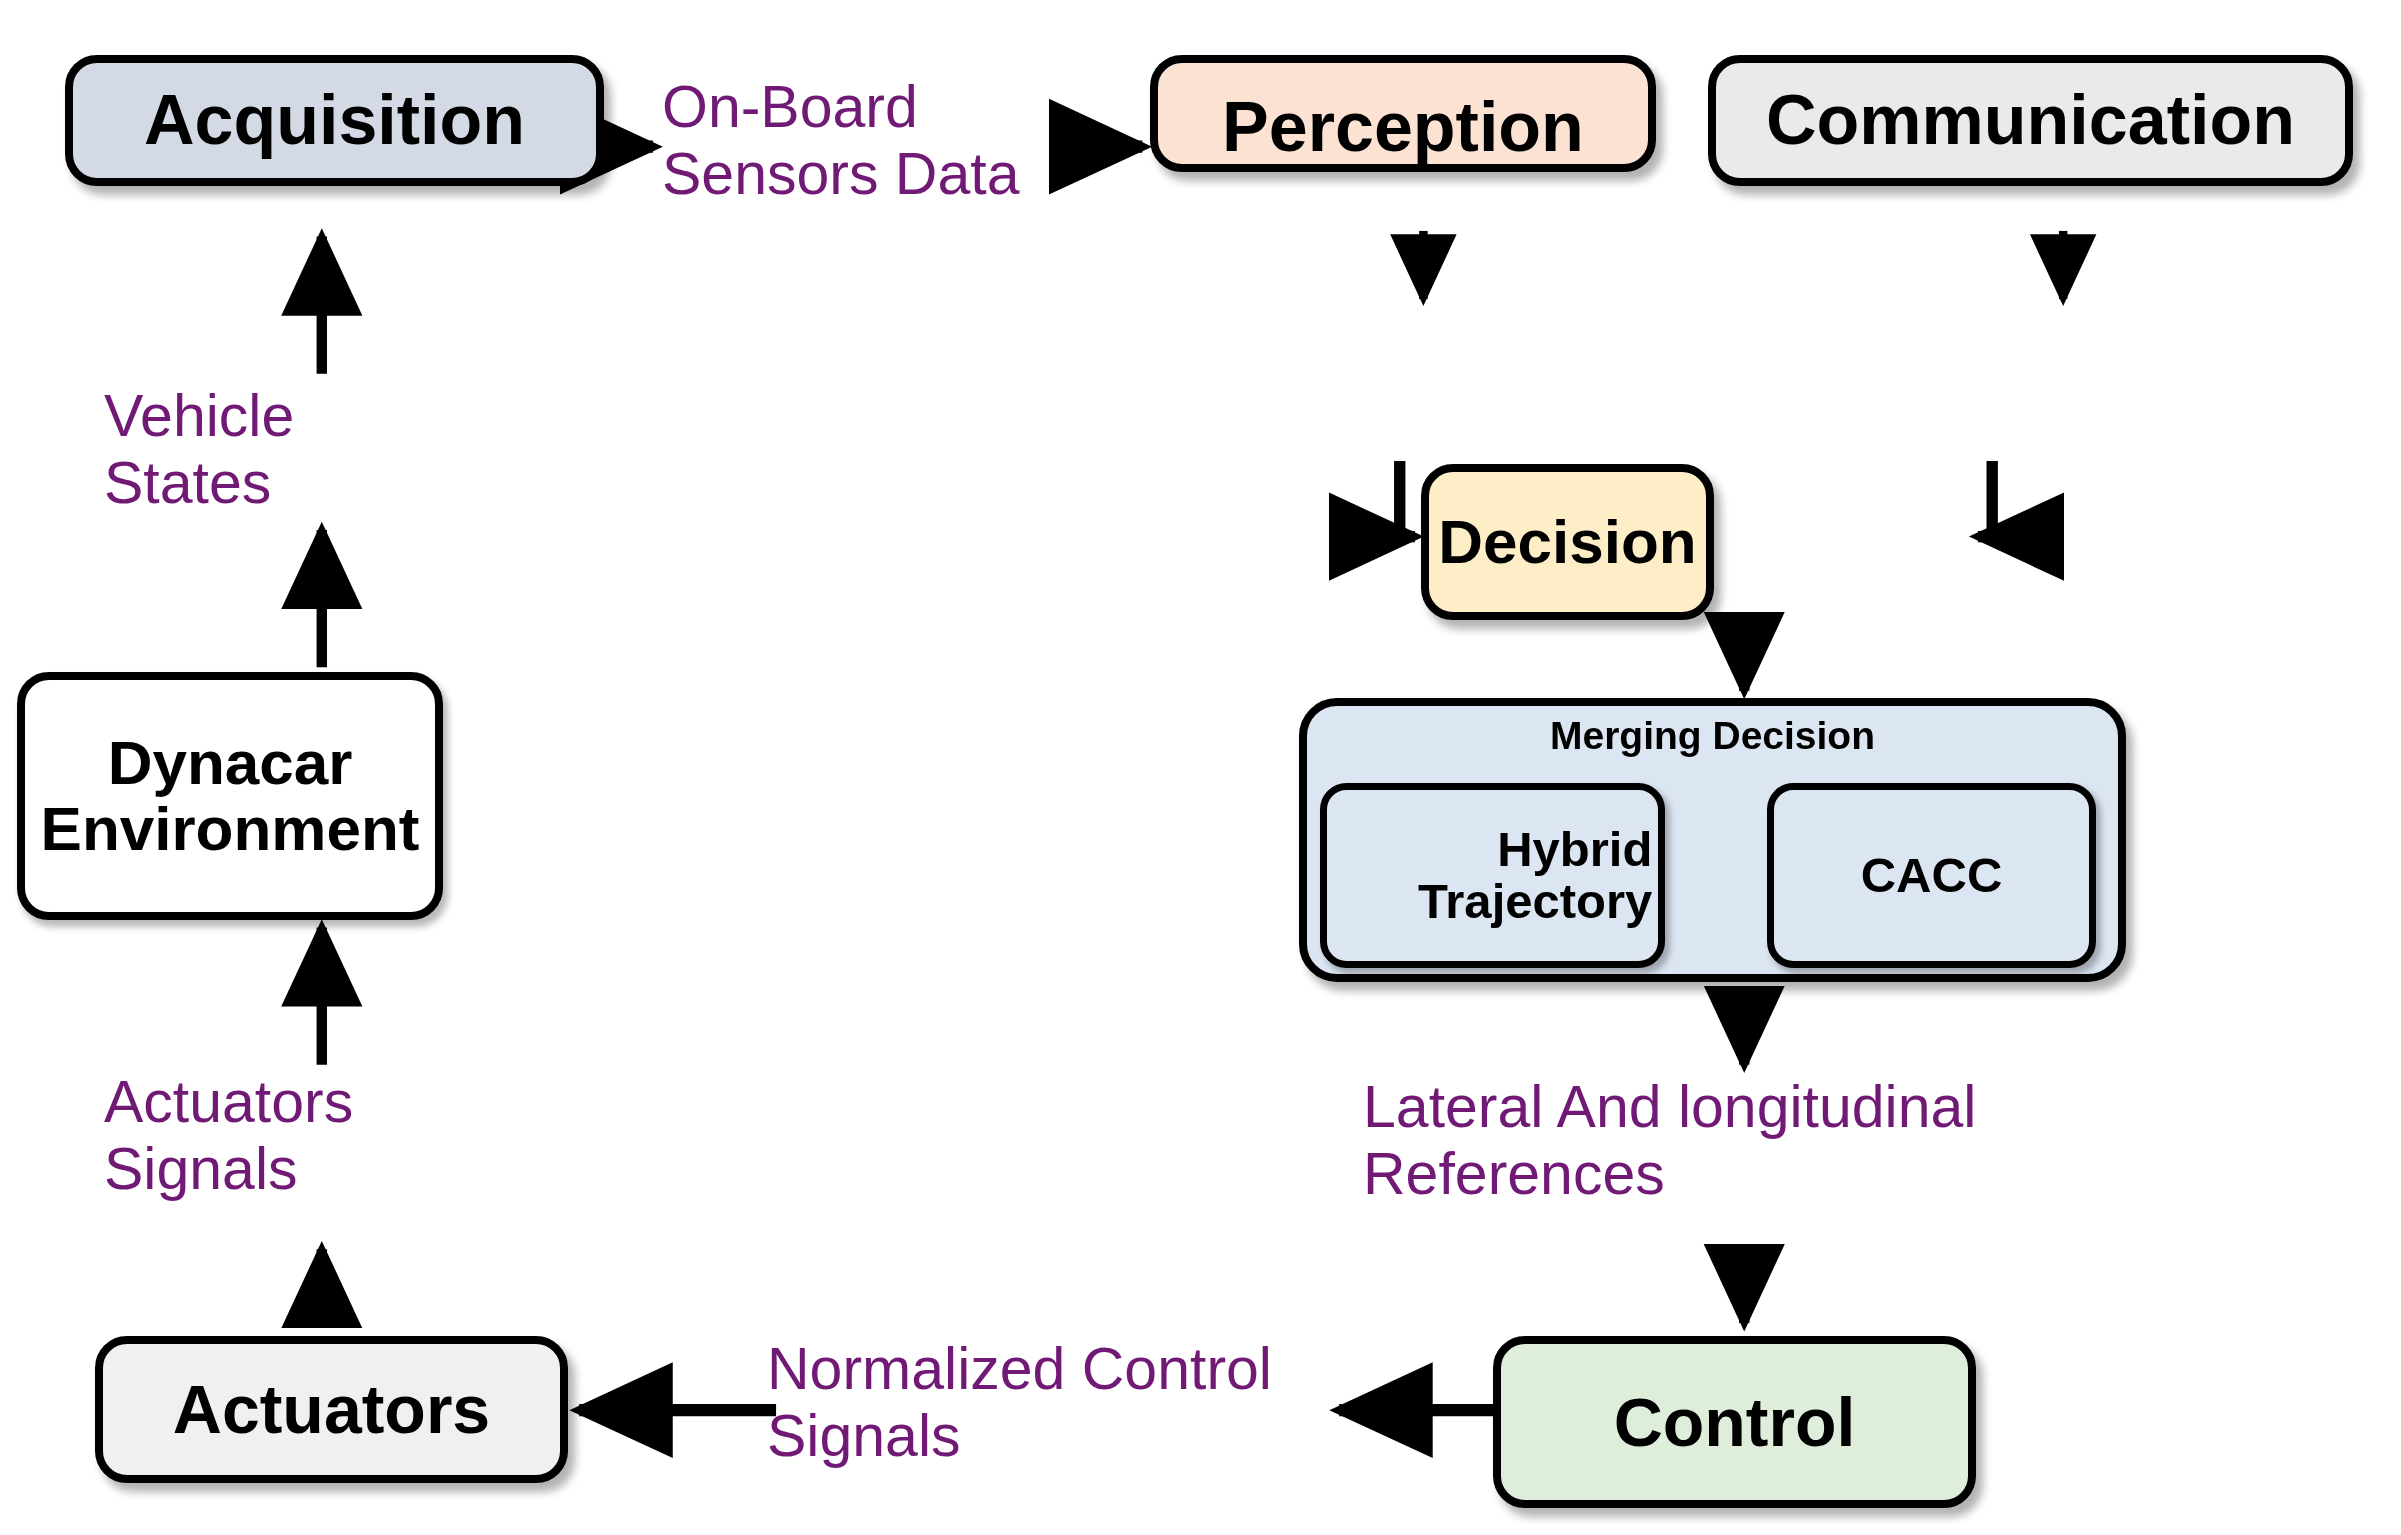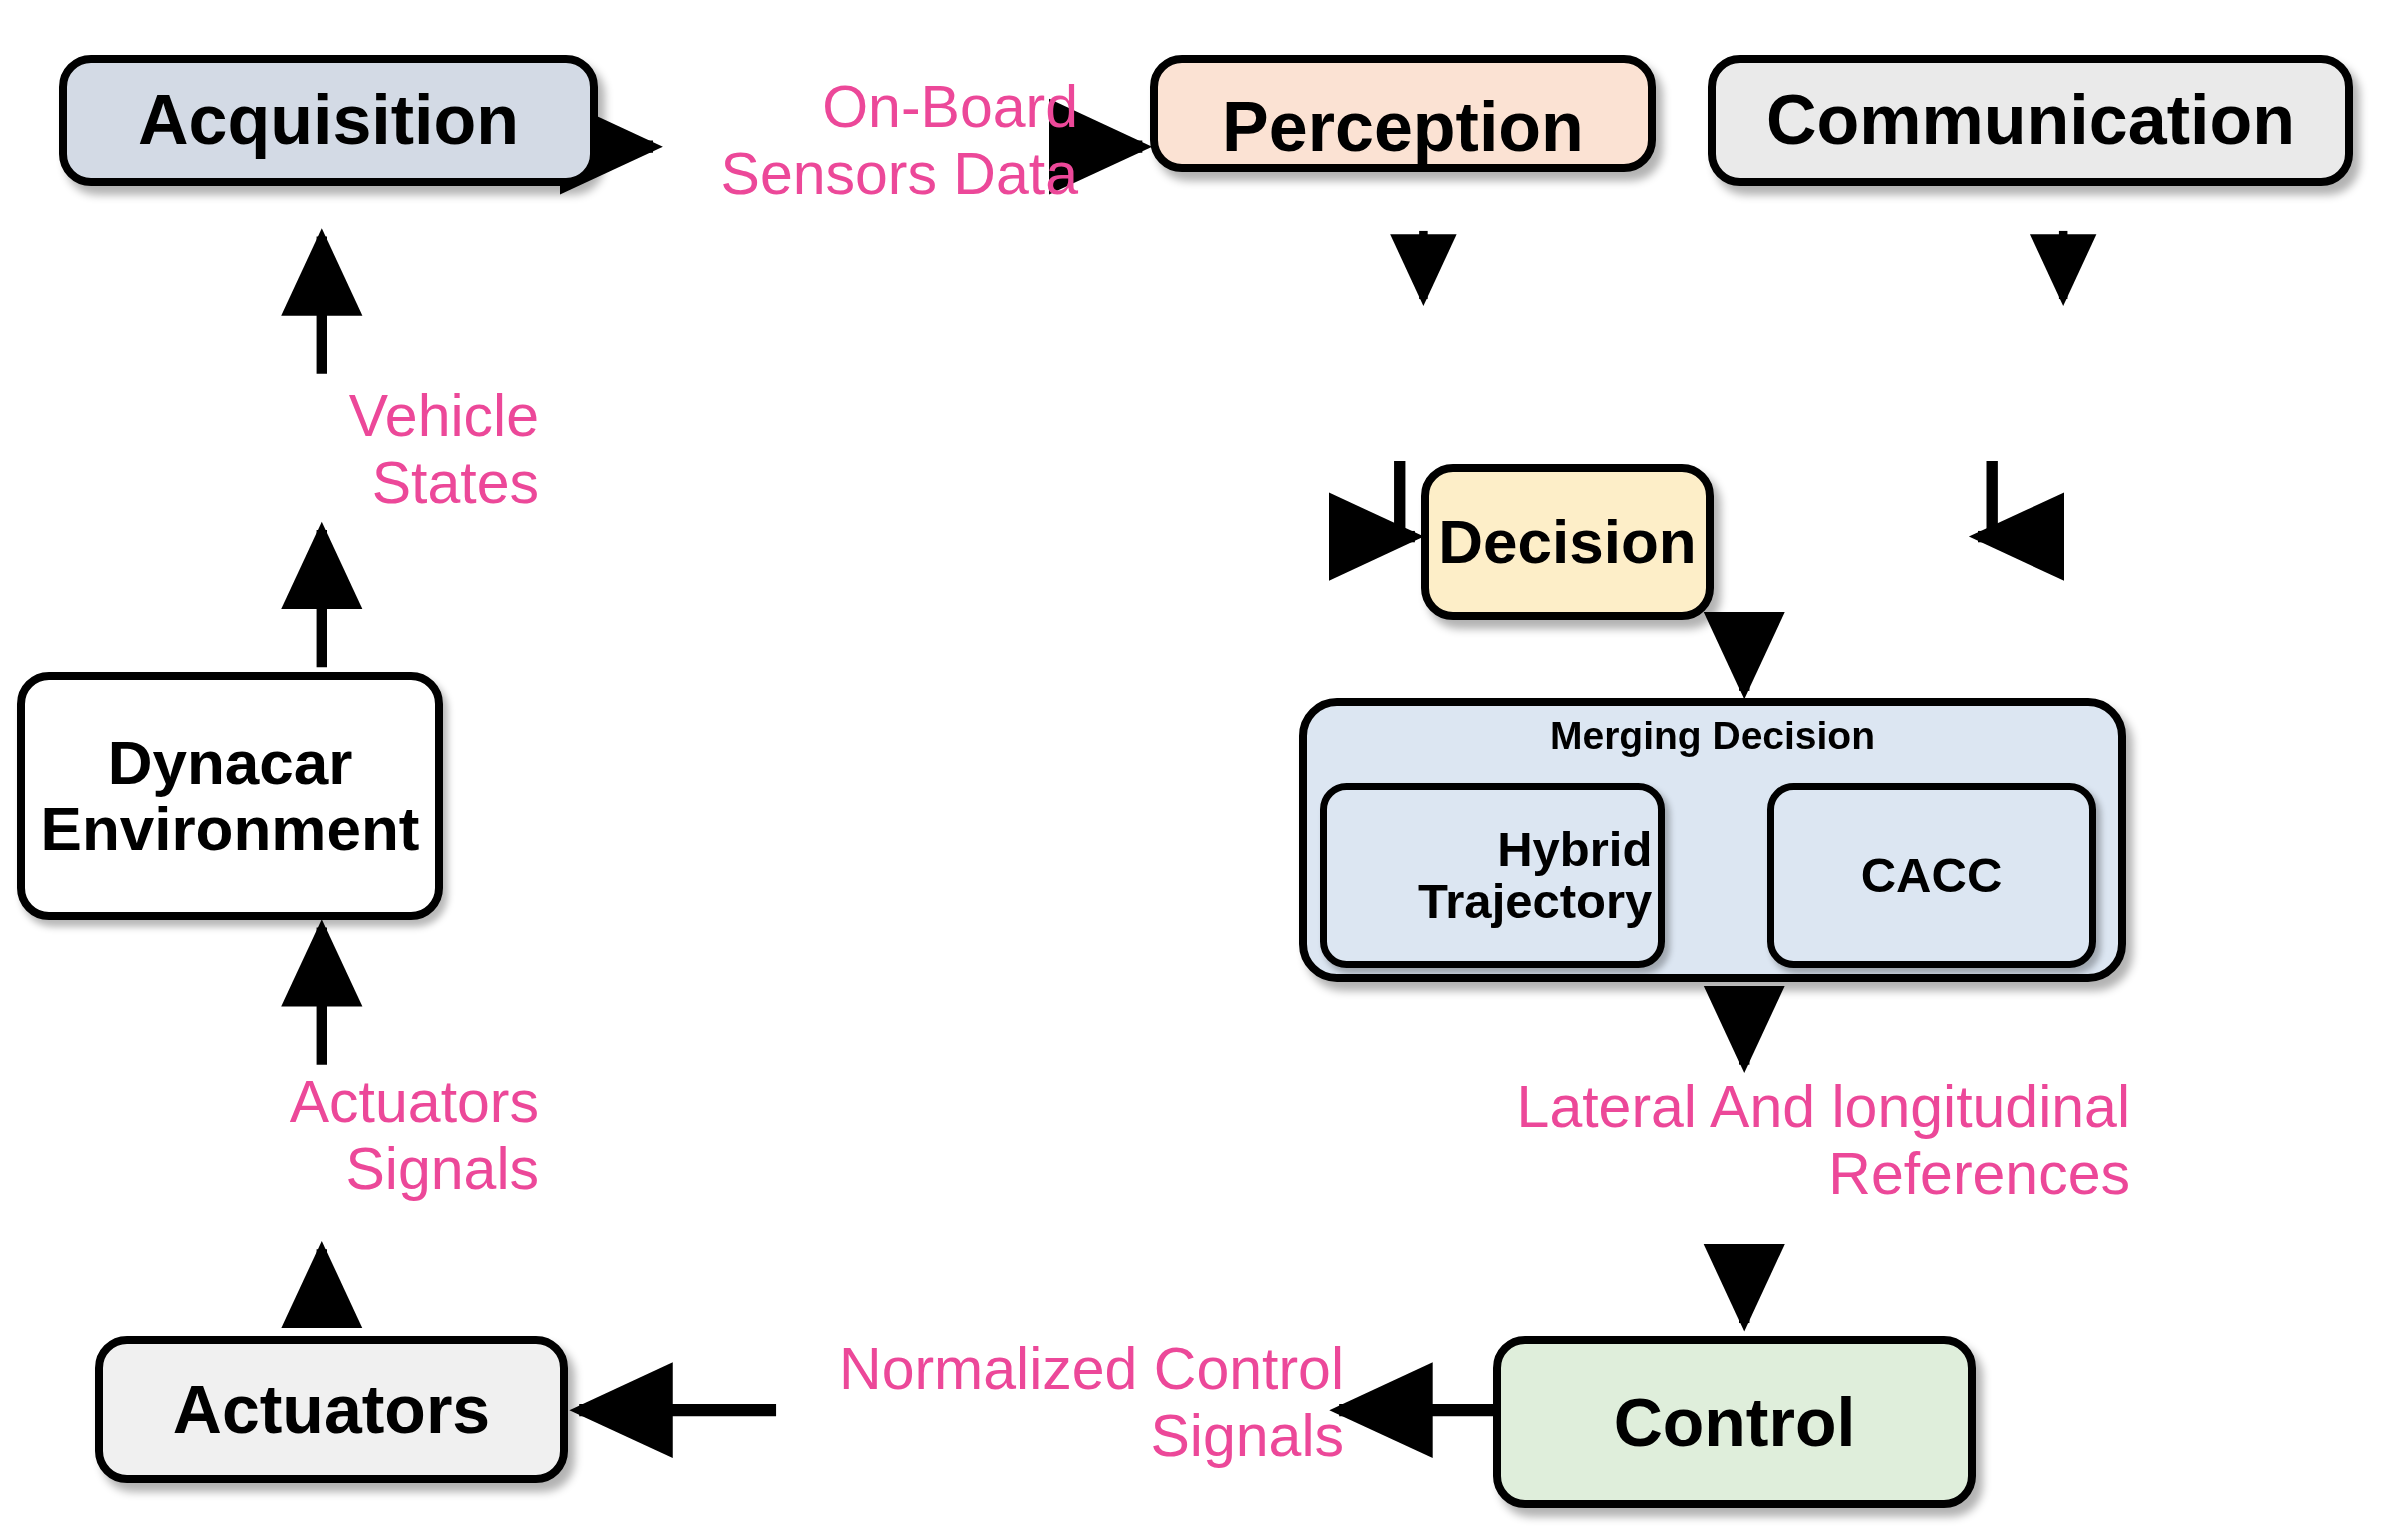--- a/index.html
+++ b/index.html
@@ -33,22 +33,22 @@
   .box-label {
     display: block;
     width: 100%;
     padding: 0 5.7px;
     box-sizing: border-box;
   }
 
   
   .edge-label {
     position: absolute;
-    text-align: right;
-    color: #ec4899;
+    text-align: left;
+    color: #701a75;
     font-weight: 400;
     line-height: 1.14;
     white-space: pre-line;
   }
 
   
   .svg-layer {
     position: absolute;
     left: 0; top: 0;
     width: 2402px;
@@ -104,21 +104,21 @@
 
     <line x1="340" y1="1398" x2="340" y2="1320" stroke="#000" stroke-width="11" marker-end="url(#ah)"></line>
 
     <line x1="340" y1="1125" x2="340" y2="980" stroke="#000" stroke-width="11" marker-end="url(#ah)"></line>
 
     <line x1="340" y1="705" x2="340" y2="560" stroke="#000" stroke-width="11" marker-end="url(#ah)"></line>
 
     <line x1="340" y1="395" x2="340" y2="250" stroke="#000" stroke-width="11" marker-end="url(#ah)"></line>
   </svg>
 
-  <div class="box bold" style="left:59px; top:55px; width:539px; height:131px; background:#d3dae5; font-size:70px;">
+  <div class="box bold" style="left:65px; top:55px; width:539px; height:131px; background:#d3dae5; font-size:70px;">
     <span class="box-label">Acquisition</span>
   </div>
 
   <div class="box bold" style="left:1150px; top:55px; width:506px; height:117px; background:#fbe2d3; font-size:70px;align-items:flex-end;">
     <span class="box-label">Perception</span>
   </div>
 
   <div class="box bold" style="left:1708px; top:55px; width:645px; height:131px; background:#eaeaea; font-size:70px;">
     <span class="box-label">Communication</span>
   </div>

